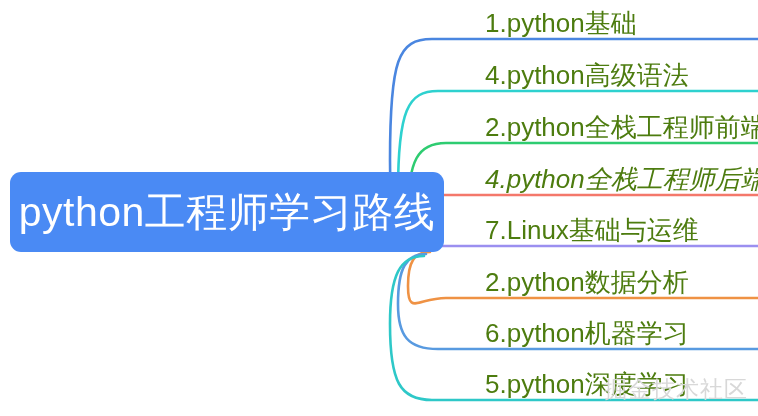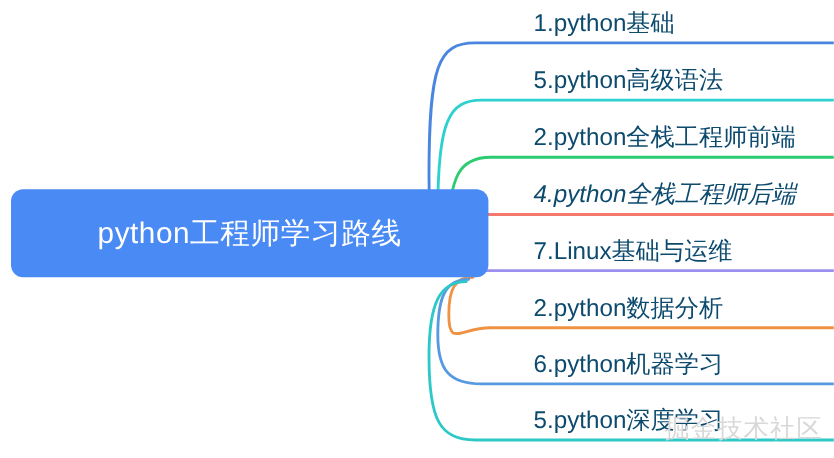--- a/index.html
+++ b/index.html
@@ -37,30 +37,30 @@
     height: 80px;
     background: #4a8af4;
     border-radius: 11px;
     display: flex;
     align-items: center;
     justify-content: center;
     box-sizing: border-box;
   }
   .root-label {
     color: #ffffff;
-    font-size: 27px;
+    font-size: 41px;
     letter-spacing: 0.5px;
     white-space: nowrap;
     line-height: 1;
   }
 
   .branch-label {
     position: absolute;
-    font-size: 22px;
-    color: #0c4a6e;
+    font-size: 26px;
+    color: #4d7c0f;
     white-space: nowrap;
     line-height: 1;
     text-align: center;
   }
 
   .watermark {
     position: absolute;
     left: 604px;
     top: 378px;
     font-size: 23px;
@@ -91,21 +91,21 @@
   <path class="branch-path" d="M 426 254 C 406 254 398 268 398 304 C 398 336 408 349 438 349 L 758 349" stroke="#589ae0"></path>
 
   <path class="branch-path" d="M 424 256 C 400 256 390 275 390 324 C 390 382 400 400 432 400 L 758 400" stroke="#2ec8c8"></path>
 </svg>
 
 <div class="root-node" style="background: rgb(74, 138, 244);">
   <span class="root-label" style="color: rgb(255, 255, 255);">python工程师学习路线</span>
 </div>
 
 <div class="branch-label" style="left:485px; top:10px;">1.python基础</div>
-<div class="branch-label" style="left:485px; top:62px;">5.python高级语法</div>
+<div class="branch-label" style="left:485px; top:62px;">4.python高级语法</div>
 <div class="branch-label" style="left:485px; top:114px;">2.python全栈工程师前端</div>
 <div class="branch-label" style="left:485px; top:166px;font-style:italic;">4.python全栈工程师后端</div>
 <div class="branch-label" style="left:485px; top:217px;">7.Linux基础与运维</div>
 <div class="branch-label" style="left:485px; top:269px;">2.python数据分析</div>
 <div class="branch-label" style="left:485px; top:320px;">6.python机器学习</div>
 <div class="branch-label" style="left:485px; top:371px;">5.python深度学习</div>
 
 <div class="watermark">掘金技术社区</div>
 
 </body></html>

